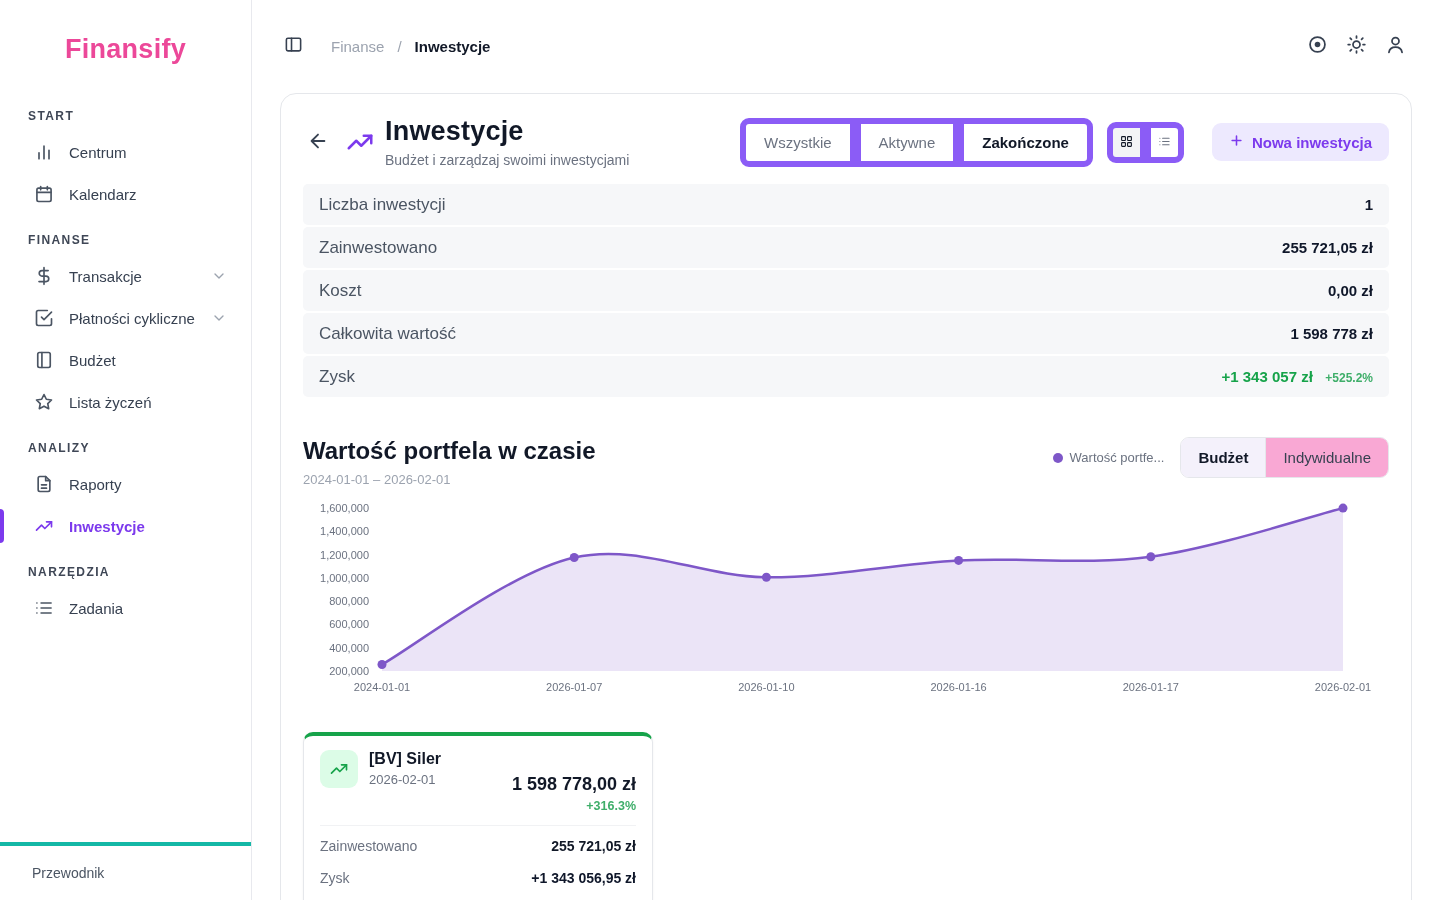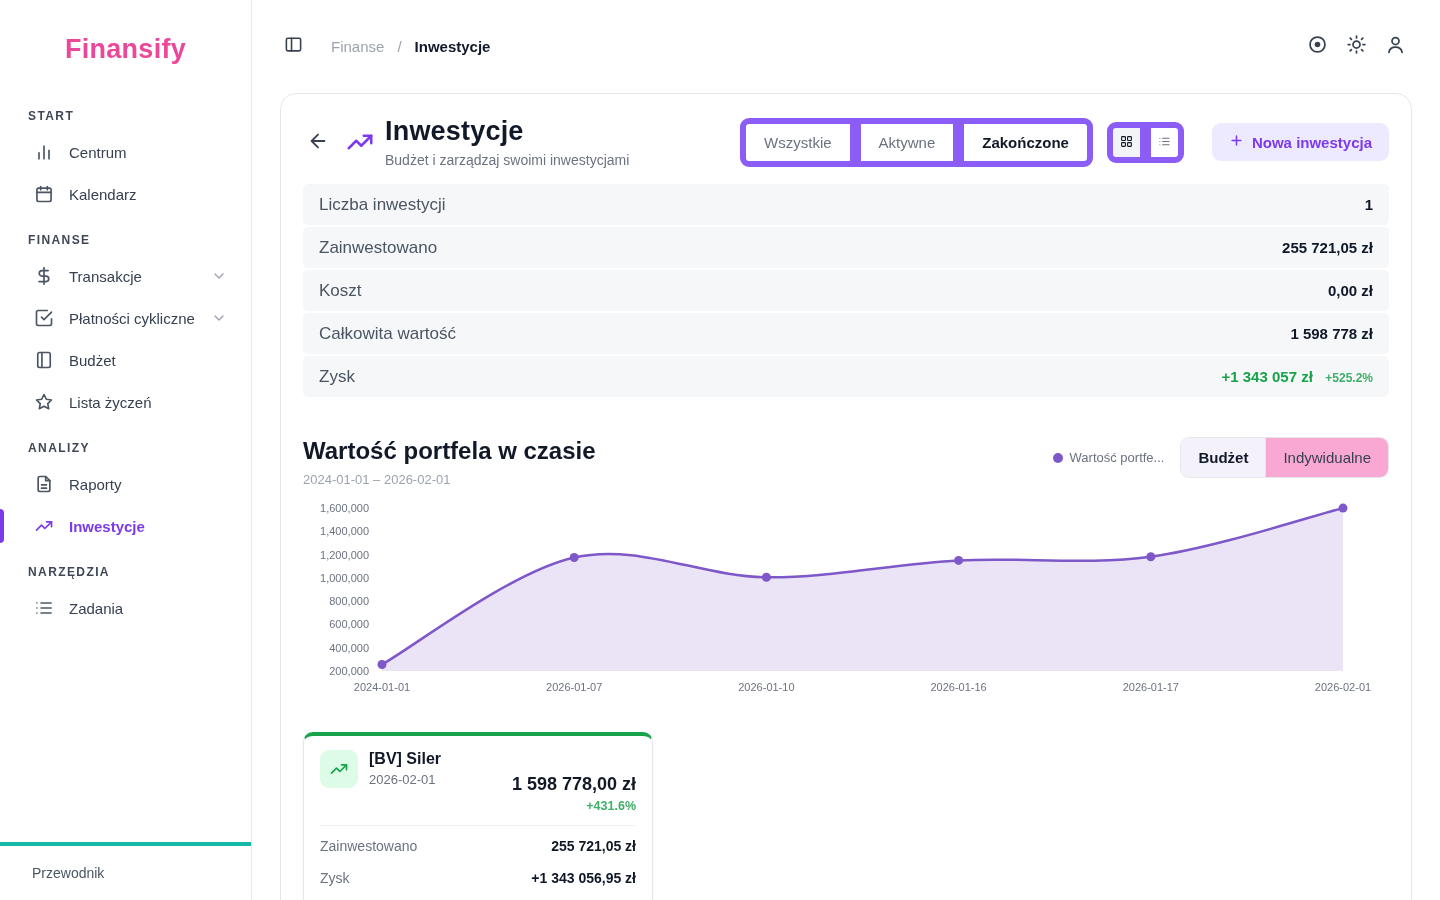--- a/index.html
+++ b/index.html
@@ -368,21 +368,21 @@
                   <polyline points="3 17 9 11 13 15 21 7"></polyline>
                   <polyline points="15 7 21 7 21 13"></polyline>
                 </svg>
               </span>
             <div class="inv-names">
               <div class="inv-name">[BV] Siler</div>
               <div class="inv-date">2026-02-01</div>
             </div>
             <div class="inv-right">
               <div class="inv-value">1 598 778,00 zł</div>
-              <div class="inv-change">+431.6%</div>
+              <div class="inv-change">+316.3%</div>
             </div>
           </div>
           <div class="inv-rows">
             <div class="inv-row">
               <span class="lbl">Zainwestowano</span>
               <span class="val">255 721,05 zł</span>
             </div>
             <div class="inv-row">
               <span class="lbl">Zysk</span>
               <span class="val green">+1 343 056,95 zł</span>

